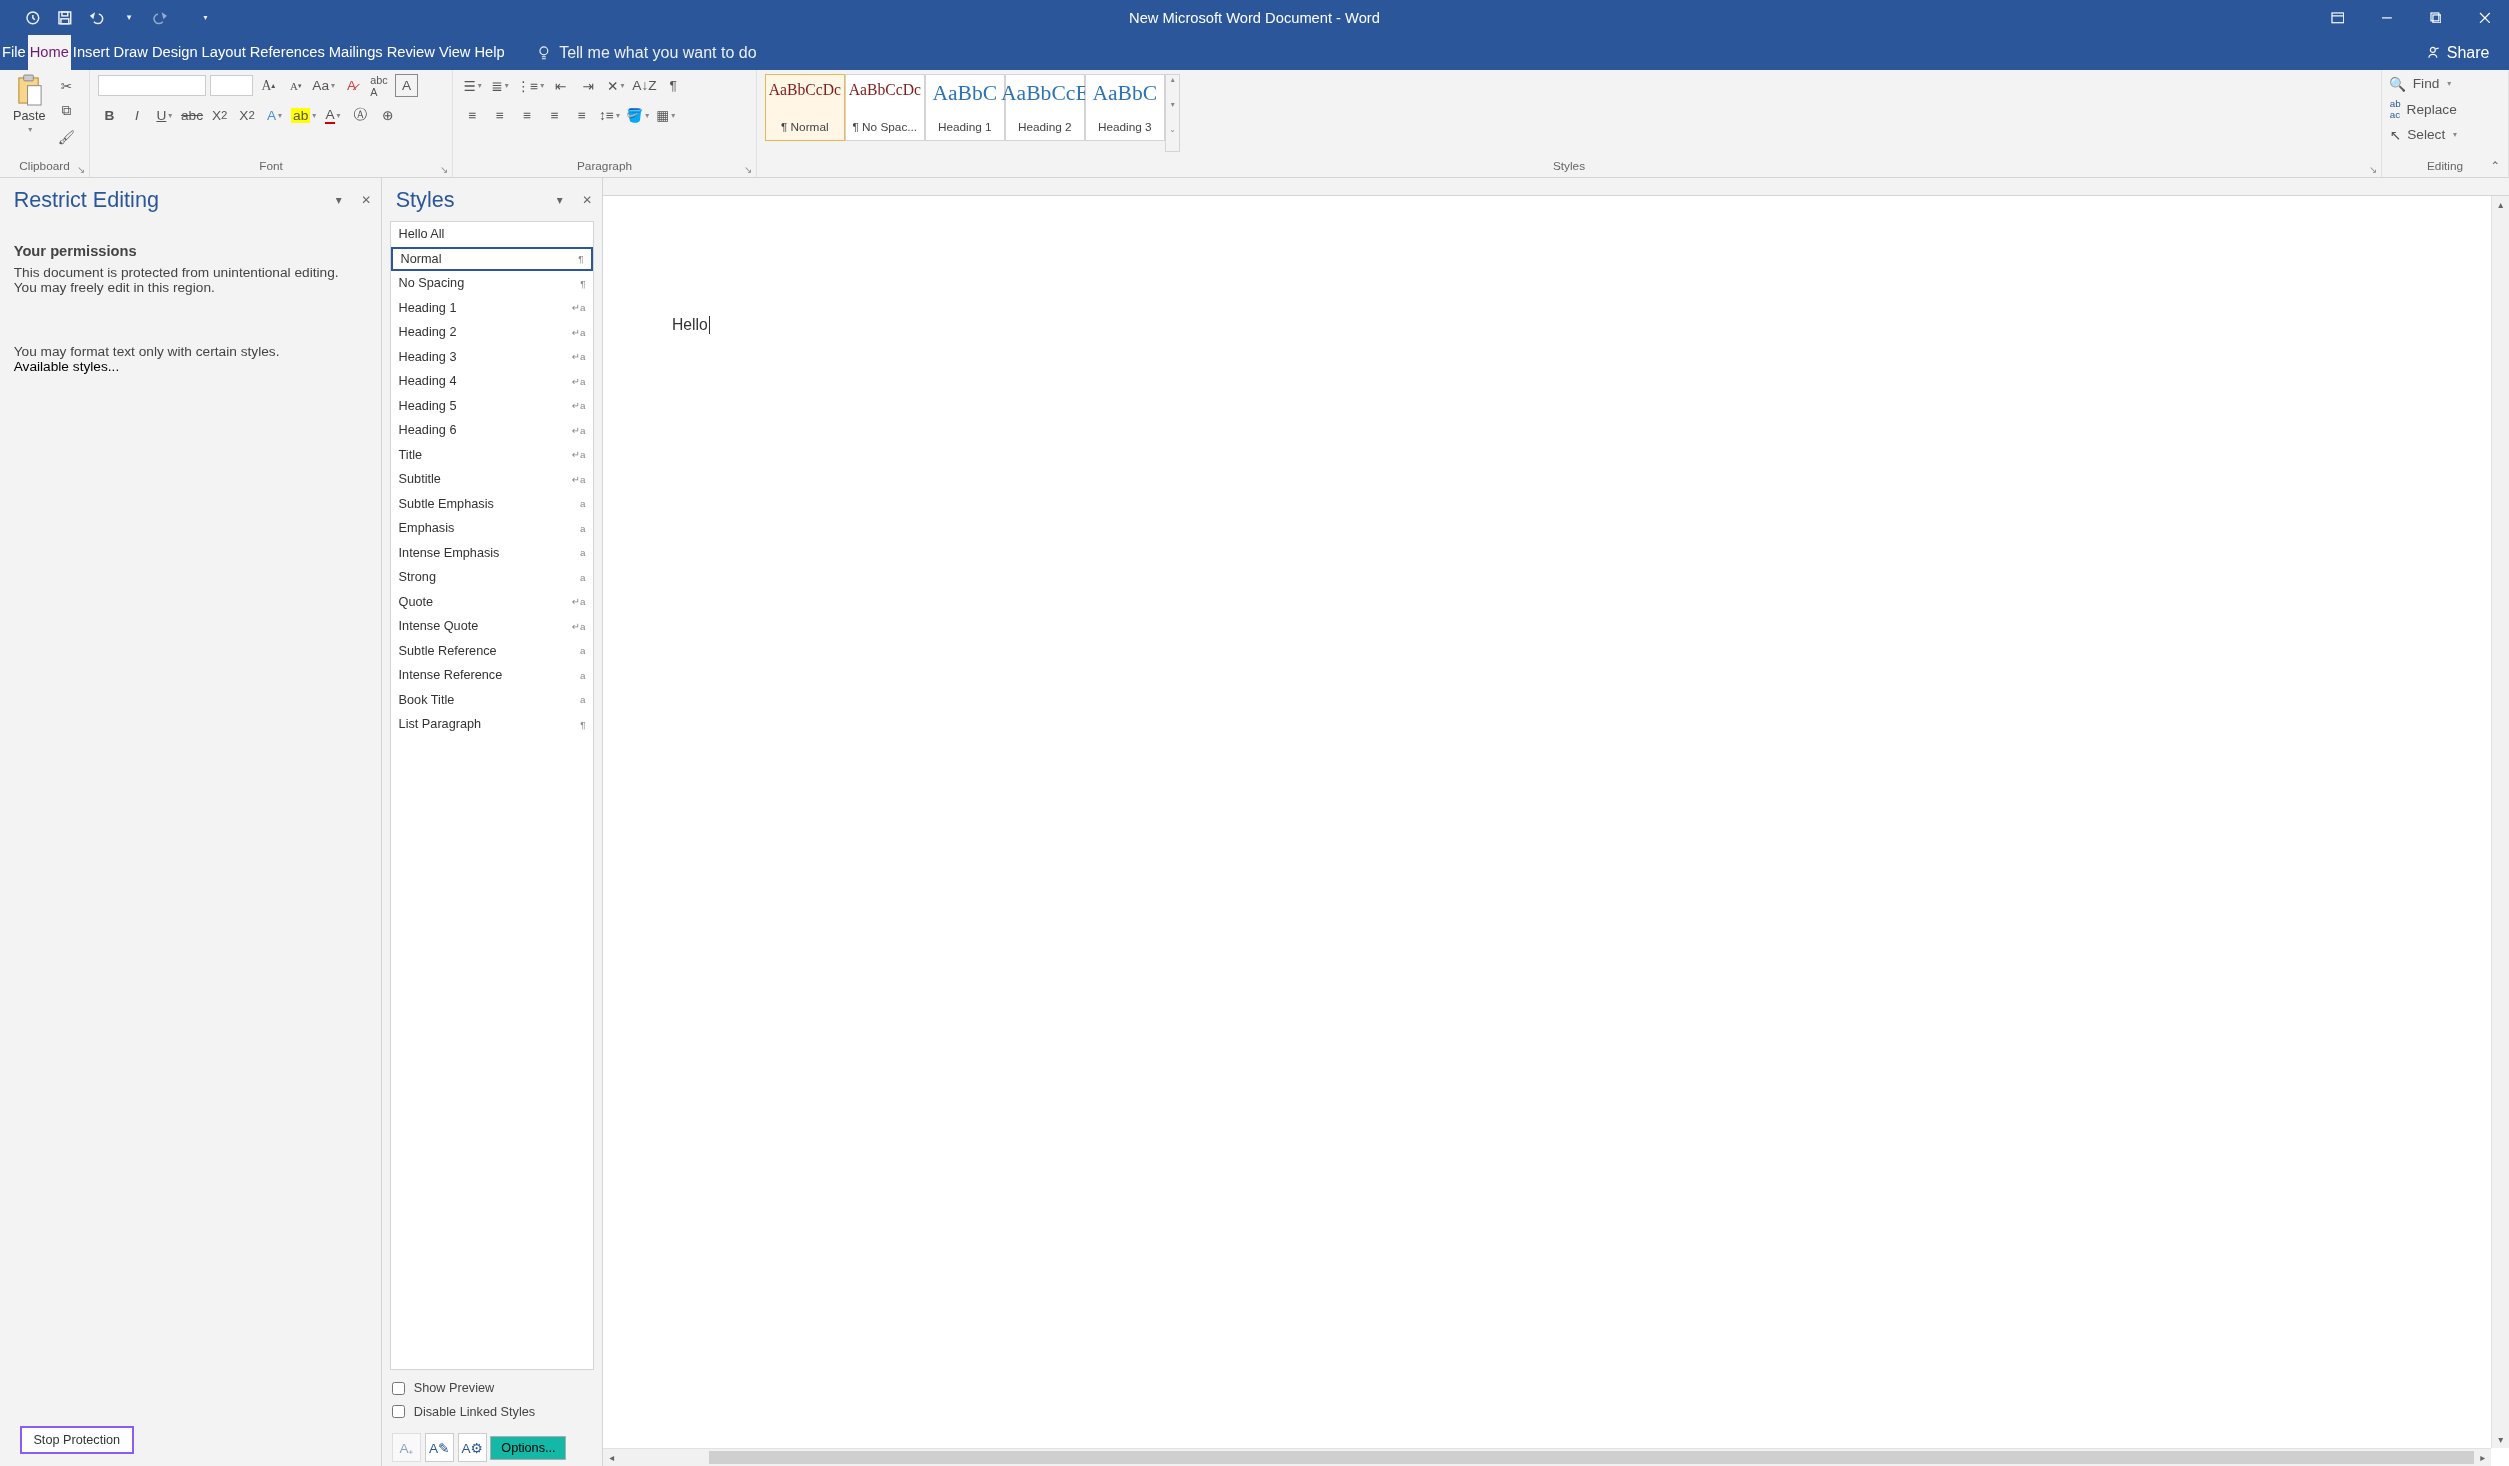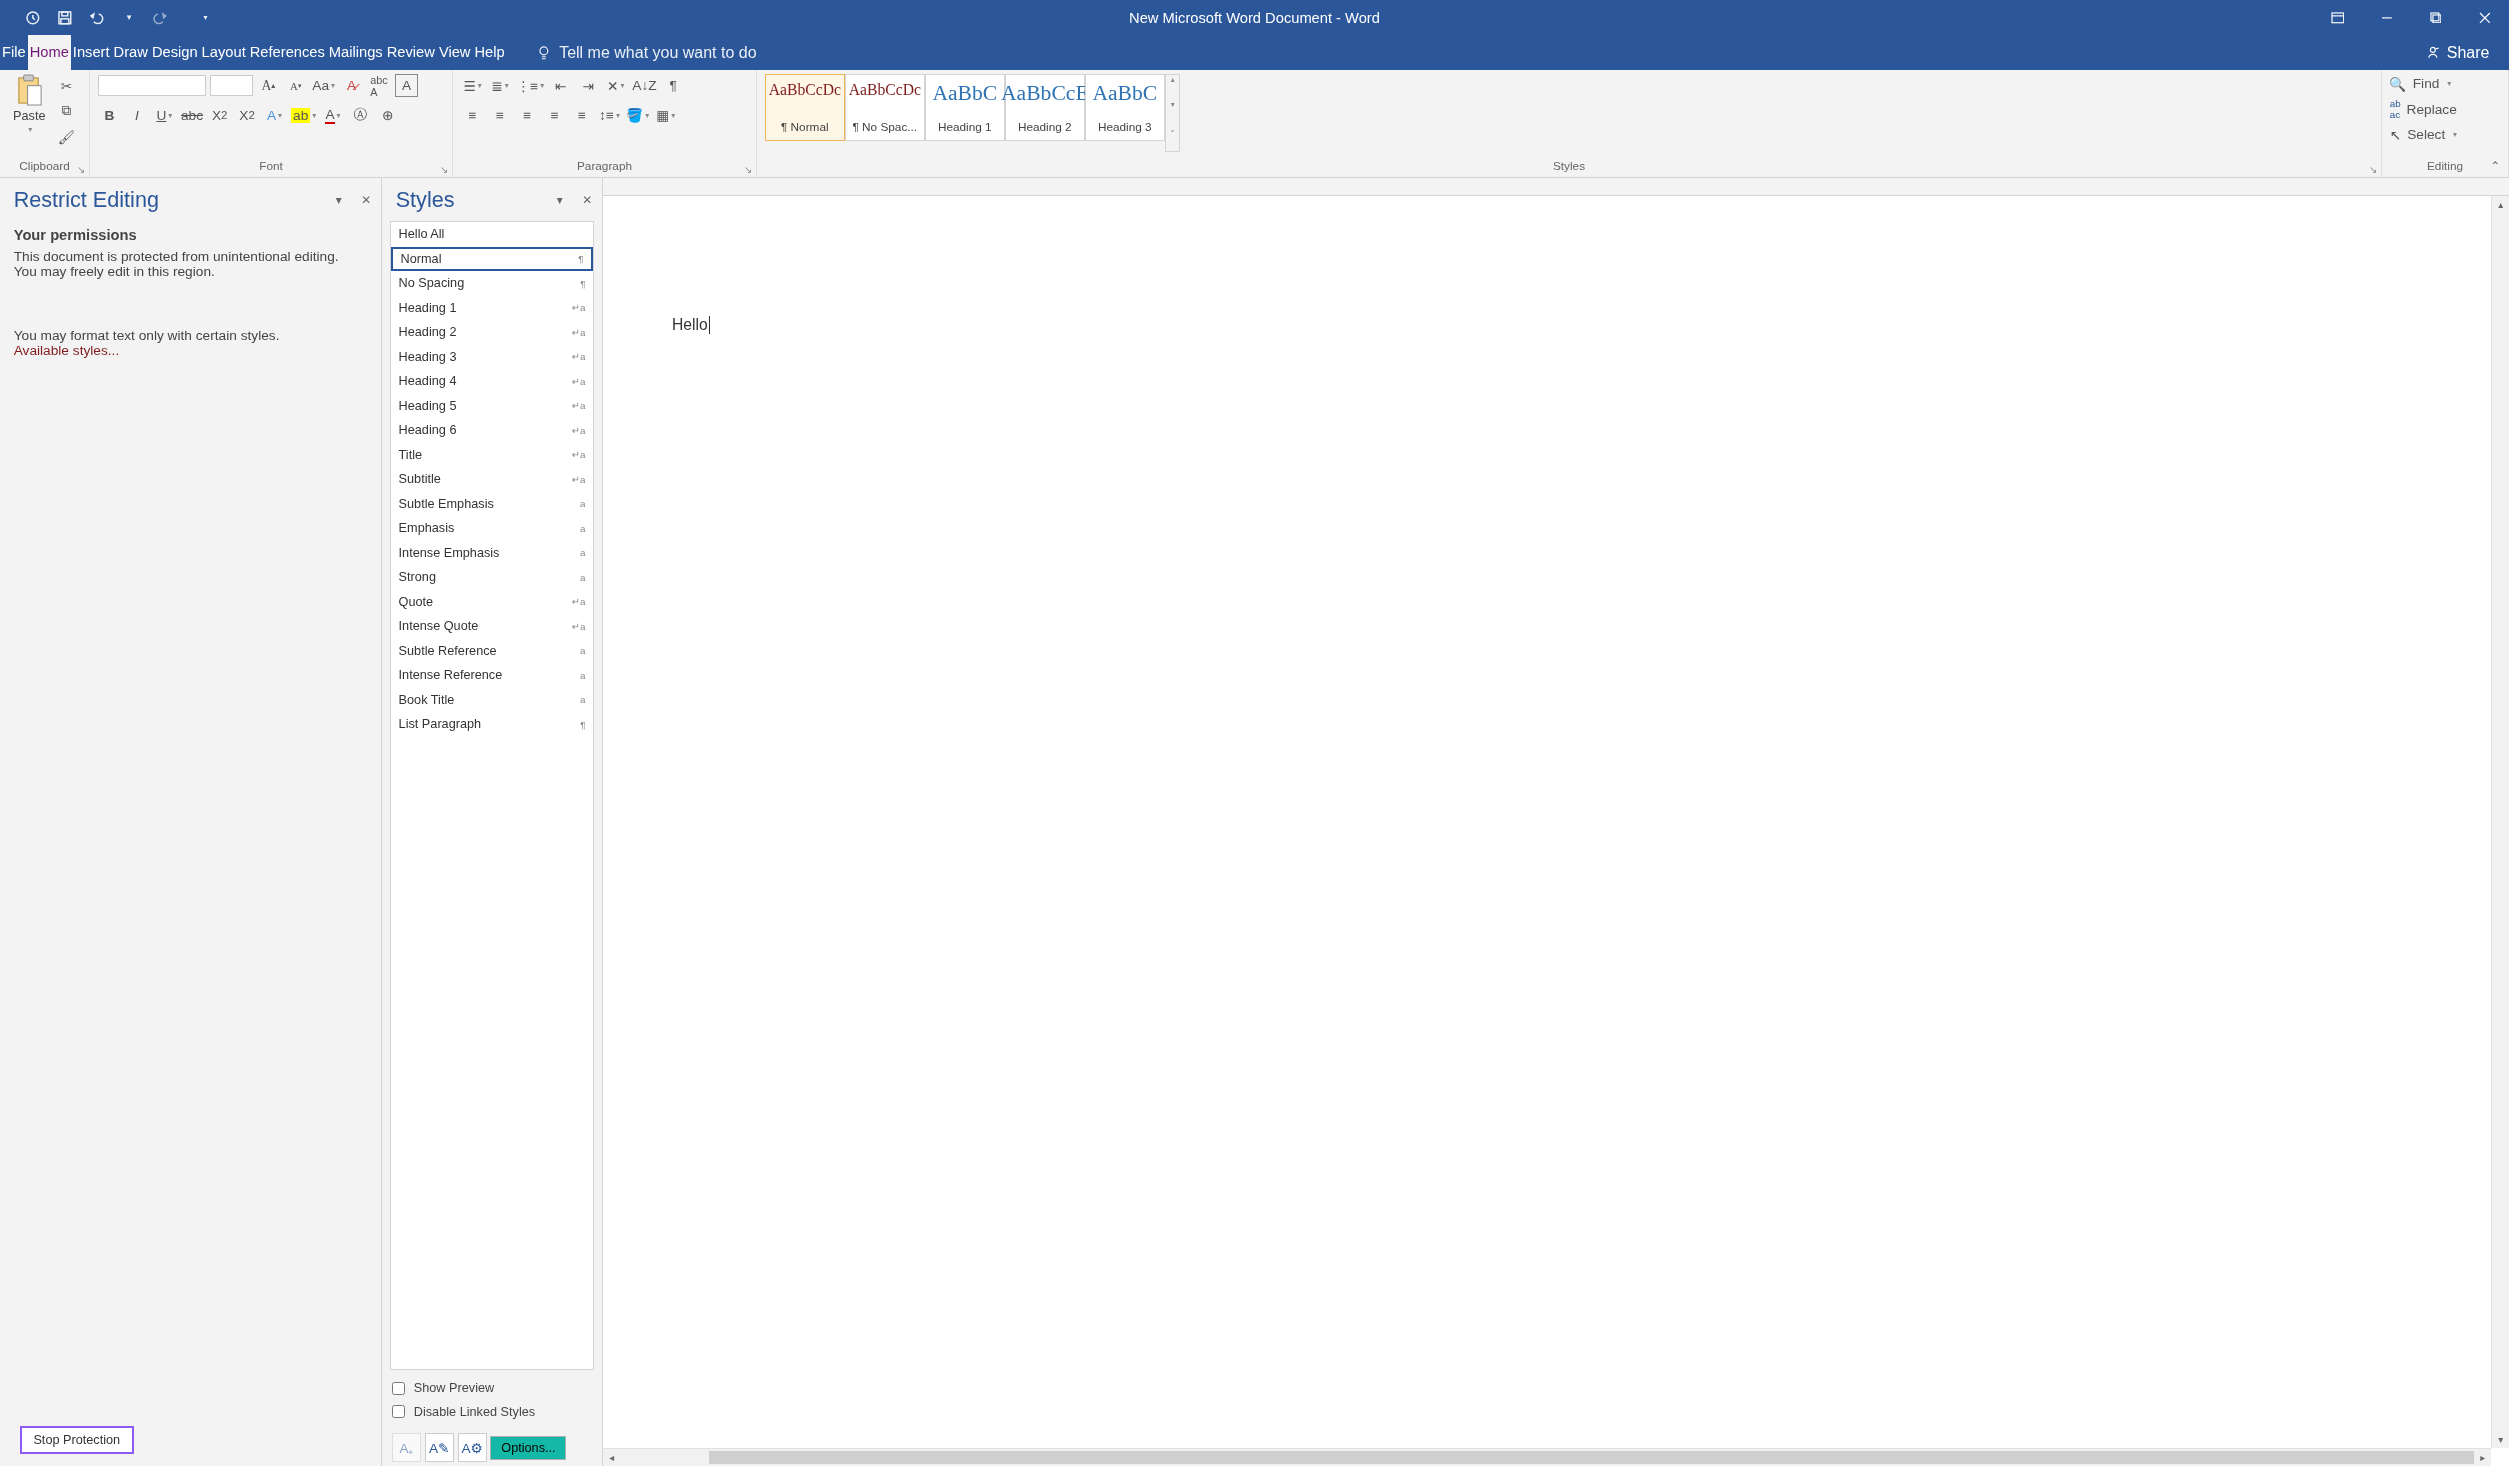--- a/index.html
+++ b/index.html
@@ -24,23 +24,23 @@
 .stylecard { border: 1px solid #d4d4d4; background: #fff; width: 80px; height: 67px; display: flex; flex-direction: column; align-items: center; justify-content: space-between; padding: 5.9px 2px; cursor: pointer; }
 .stylecard.active { border: 1px solid #f0b557; background: #fff6e5; }
 .stylecard .preview { font-family: "Calibri Light", "Segoe UI"; font-size: 15.7px; color: #7f1d1d; white-space: nowrap; overflow: hidden; }
 .stylecard .name { font-size: 11.8px; color: #444; }
 .editrow { display: flex; align-items: center; gap: 5.9px; height: 23.5px; font-size: 13.7px; color: #555; cursor: pointer; }
 .mainarea { display: flex; height: calc(100% - 35px - 35px - 108px); }
 .pane { background: #f3f3f3; border-right: 1px solid #d4d4d4; display: flex; flex-direction: column; }
 .pane .pane-head { height: 43px; display: flex; align-items: center; padding: 0 13.7px; color: #2b579a; font-size: 21.6px; font-weight: 400; position: relative; }
 .pane .pane-head .pane-ctrl { position: absolute; right: 9.8px; display: flex; gap: 19.6px; color: #666; font-size: 11.8px; }
 .pane1 { width: 382px; padding-bottom: 11.8px; }
-.pane1 .body { padding: 5.9px 13.7px; font-size: 13.7px; color: #444; }
+.pane1 .body { padding: 5.9px 13.7px; font-size: 13.7px; color: #444; margin-top: 16px; }
 .pane1 .body strong { font-weight: 600; font-size: 14.7px; }
-.pane1 .body a { color: #7f1d1d; text-decoration: none; }
+.pane1 .body a { color: #000000; text-decoration: none; }
 .pane1 .stopbtn { margin: auto 0 0 19.6px; padding: 4.9px 11.8px; background: #fff; border: 2px solid #8b5cf6; font-size: 12.7px; color: #333; cursor: pointer; width: fit-content; }
 .pane2 { width: 221px; }
 .pane2 .stylelist { flex: 1; background: #fff; margin: 0 7.8px; border: 1px solid #d4d4d4; overflow: auto; }
 .pane2 .stylelist .row { height: 24.5px; display: flex; align-items: center; padding: 0 7.8px; font-size: 12.7px; color: #333; cursor: pointer; position: relative; }
 .pane2 .stylelist .row.selected { border: 2px solid #2b579a; }
 .pane2 .stylelist .row .mark { position: absolute; right: 7.8px; font-size: 9.8px; color: #888; }
 .pane2 .footer { padding: 5.9px 9.8px; font-size: 12.7px; color: #444; }
 .pane2 .footer label { display: flex; align-items: center; gap: 9px; height: 23.5px; }
 .pane2 .btnrow { display: flex; gap: 3.9px; padding: 3.9px 9.8px; align-items: center; }
 .pane2 .btnrow .sq { width: 29px; height: 29px; border: 1px solid #ccc; background: #fff; display: inline-flex; align-items: center; justify-content: center; font-size: 13.7px; color: #2b579a; cursor: pointer; }

